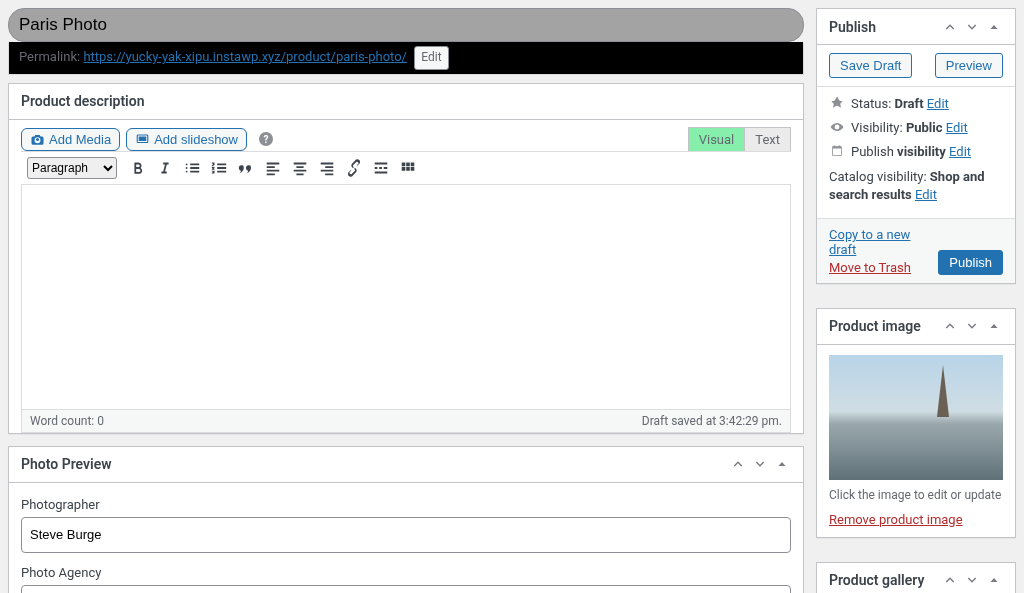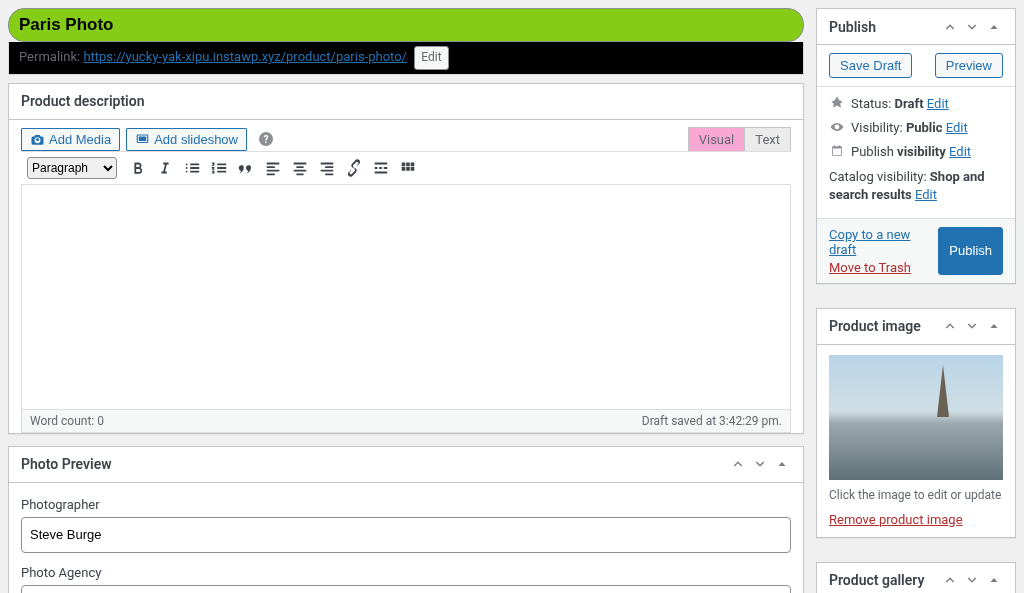--- a/index.html
+++ b/index.html
@@ -16,22 +16,21 @@
     
     
     .title-input {
       width: 100%;
       padding: 6px 10px;
       font-size: 17px;
       height: 34px;
       line-height: 1.2;
       border: 1px solid #8c8f94;
       border-radius: 16px;
-      background: #84cc16;
-      font-weight: bold;
+      background: #a3a3a3;
     }
     .permalink-row {
       padding: 4px 10px;
       font-size: 13px;
       color: #646970;
       background: #000000;
       border: 1px solid #dcdcde;
       border-top: none;
     }
     .permalink-row a { color: #2271b1; text-decoration: underline; }
@@ -66,41 +65,41 @@
     
     .media-row { display: flex; gap: 6px; align-items: center; padding: 8px 12px 2px; }
     .media-btn {
       display: inline-flex;
       align-items: center;
       gap: 4px;
       border: 1px solid #2271b1;
       color: #2271b1;
       background: #f6f7f7;
       padding: 3px 8px;
-      border-radius: 1px;
+      border-radius: 6px;
       font-size: 13px;
       cursor: pointer;
     }
     .help-dot {
       width: 14px; height: 14px; border-radius: 50%;
       background: #8c8f94; color: #fff; font-size: 10px; font-weight: bold;
       display: inline-flex; align-items: center; justify-content: center;
       margin-left: 6px;
     }
     .editor-tabs {
       display: flex; justify-content: flex-end; gap: 0;
       padding: 0 12px; margin-top: -26px;
     }
     .editor-tab {
       border: 1px solid #c3c4c7; border-bottom: none;
       padding: 4px 10px;
       background: #ebebeb; cursor: pointer;
       font-size: 13px; color: #646970;
     }
-    .editor-tab.active { background: #f9a8d4; border-bottom-color: #f6f7f7; }
+    .editor-tab.active { background: #86efac; border-bottom-color: #f6f7f7; }
     .editor-tab + .editor-tab { border-left: none; }
     
     .toolbar {
       display: flex; gap: 3px; align-items: center;
       padding: 4px 6px;
       border: 1px solid #dcdcde; border-left: none; border-right: none;
       margin: 0 12px;
       background: #fff;
     }
     .fmt-select {
@@ -156,21 +155,21 @@
       background: #2271b1; color: #fff; border-color: #2271b1;
     }
     .pub-meta { padding: 8px 12px; font-size: 13px; }
     .pub-meta-line { display: flex; align-items: flex-start; gap: 6px; margin-bottom: 6px; line-height: 1.4; }
     .pub-icon { width: 16px; height: 16px; color: #8c8f94; flex-shrink: 0; }
     .pub-meta-line a { color: #2271b1; text-decoration: underline; }
     .pub-actions {
       padding: 8px 12px;
       border-top: 1px solid #dcdcde;
       background: #f6f7f7;
-      display: flex; justify-content: space-between; 
+      display: flex; justify-content: space-between; align-items: flex-end;
     }
     .pub-actions .links { display: flex; flex-direction: column; gap: 3px; }
     .pub-actions a { color: #2271b1; font-size: 13px; text-decoration: underline; }
     .pub-actions a.trash { color: #b32d2e; }
     .paris-img {
       width: 100%; height: 125px;
       background: linear-gradient(180deg,#b8d4e8 0%,#cfdde4 45%,#9aa8ad 55%,#7f8d93 100%);
       position: relative; cursor: pointer;
     }
     .tower {

